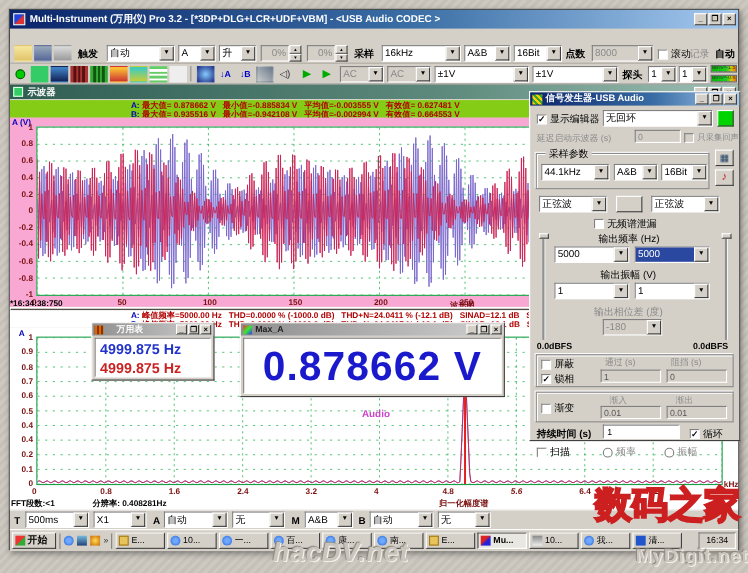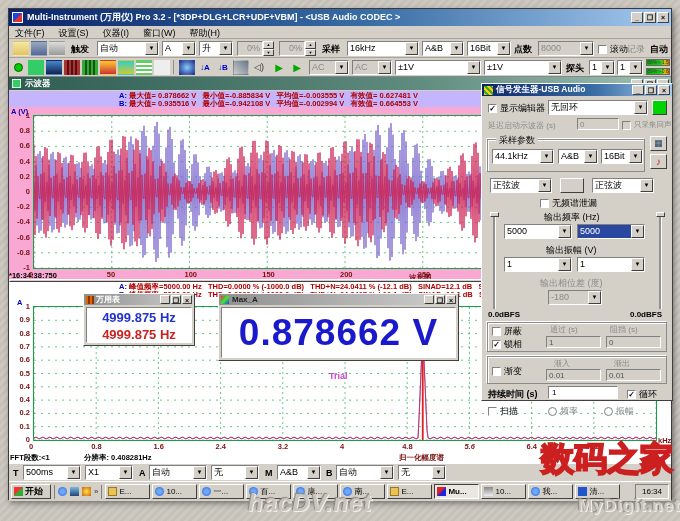--- a/index.html
+++ b/index.html
@@ -76,27 +76,20 @@
   <div class="abs tbar tbar-main" style="left:0;top:0;width:662px;height:17px">
     <span class="abs" style="left:3px;top:3px;width:11px;height:11px;background:linear-gradient(135deg,#2244dd 45%,#dd3333 55%);border:1px solid #fff"></span>
     <span style="margin-left:18px;font-size:9px;white-space:nowrap">Multi-Instrument (万用仪) Pro 3.2  -  [*3DP+DLG+LCR+UDF+VBM]  -  &lt;USB Audio CODEC &gt;</span>
     <span class="wbtns">
       <span class="wbtn">_</span>
       <span class="wbtn gmax">❐</span>
       <span class="wbtn gclose">×</span>
     </span>
   </div>
 
-  <div class="abs" style="left:0;top:17px;width:662px;height:13px;background:#d4d0c8;border-bottom:1px solid #a8a49c;display:flex;gap:14px;padding:1px 6px;font-size:9px">
-    <span>文件(F)</span>
-    <span>设置(S)</span>
-    <span>仪器(I)</span>
-    <span>窗口(W)</span>
-    <span>帮助(H)</span>
-  </div>
 
   <div class="abs" style="left:0;top:30px;width:662px;height:19px;background:#d4d0c8;border-bottom:1px solid #a8a49c">
     <span class="ico t3d" style="position:absolute;left:3px;top:1px;background:linear-gradient(#f7e8a0,#e0c36a)"></span>
     <span class="ico t3d" style="position:absolute;left:21px;top:1px;background:linear-gradient(#9ab,#569)"></span>
     <span class="ico t3d" style="position:absolute;left:39px;top:1px;background:linear-gradient(#ddd,#999)"></span>
     <span class="lbl" style="left:62px;top:4px;font-weight:bold">触发</span>
     <div class="combo" style="left:88px;top:2px;width:62px">
         <span class="cv">自动</span>
         <span class="cb">▼</span>
       </div>
@@ -201,21 +194,21 @@
       <div class="tbar tbar-osc abs" style="left:0;top:0;width:662px;height:13px">
         <span style="margin-left:3px;width:9px;height:9px;background:#3c6;display:inline-block;border:1px solid #dfd"></span>
         <span style="margin-left:4px;font-size:8.5px">示波器</span>
         <span class="wbtns">
             <span class="wbtn" style="height:10px">_</span>
             <span class="wbtn gmax" style="height:10px">❐</span>
             <span class="wbtn gclose" style="height:10px">×</span>
           </span>
       </div>
 
-      <div class="abs" style="left:0;top:14px;width:662px;height:16px;background:#c4b5fd;overflow:hidden">
+      <div class="abs" style="left:0;top:14px;width:662px;height:16px;background:#84cc16;overflow:hidden">
         <div class="statline abs" style="left:110px;top:1px"><span class="pfx">A:</span><span> 最大值= 0.878662 V   最小值=-0.885834 V   平均值=-0.003555 V   有效值= 0.627481 V</span></div>
         <div class="statline abs" style="left:110px;top:9px"><span class="pfx">B:</span><span> 最大值= 0.935516 V   最小值=-0.942108 V   平均值=-0.002994 V   有效值= 0.664553 V</span></div>
       </div>
 
       <div class="abs" style="left:0;top:30px;width:662px;height:172px;background:#f9a8d4">
         <span class="ticklbl" style="left:2px;top:0;color:#0000bb">A (V)</span>
         <div class="abs" id="osc-ylabels" style="left:0;top:8px;width:23px;height:154px">
             <span class="ticklbl" style="right: 2px; top: -4px;">1</span>
             <span class="ticklbl" style="right: 2px; top: 11.2px;">0.8</span>
             <span class="ticklbl" style="right: 2px; top: 26.4px;">0.6</span>
@@ -325,35 +318,35 @@
             <span class="ticklbl" style="left: 369.2px; top: 0px;">4.8</span>
             <span class="ticklbl" style="left: 431.4px; top: 0px; font-style: italic;">5.6</span>
             <span class="ticklbl" style="left: 493.6px; top: 0px;">6.4</span>
             <span class="ticklbl" style="left: 555.8px; top: 0px;">7.2</span>
             <span class="ticklbl" style="left: 618px; top: 0px;">8</span>
           </div>
         <span class="ticklbl" style="left:649px;top:138px">kHz</span>
         <span class="ticklbl" style="left:1px;top:155px;color:#000">FFT段数:&lt;1</span>
         <span class="ticklbl" style="left:75px;top:155px;color:#000">分辨率: 0.408281Hz</span>
         <span class="ticklbl" style="left:390px;top:155px">归一化幅度谱</span>
-        <span class="abs" style="left:320px;top:73px;color:#cc44cc;font-size:9px;font-weight:bold">Trial</span>
+        <span class="abs" style="left:320px;top:73px;color:#cc44cc;font-size:9px;font-weight:bold">Audio</span>
       </div>
     </div>
 
     <div class="abs t3d" style="left:74px;top:216px;width:112px;height:53px;z-index:3">
       <div class="tbar tbar-gray" style="height:11px">
         <span style="margin-left:2px;width:8px;height:8px;background:repeating-linear-gradient(90deg,#d60 0 2px,#830 2px 4px);display:inline-block"></span>
-        <span style="margin-left:2px;font-size:8px">万用表</span>
+        <span style="margin-left:12px;font-size:8px">万用表</span>
         <span class="wbtns">
             <span class="wbtn" style="width:10px;height:9px">_</span>
             <span class="wbtn gmax" style="width:10px;height:9px">❐</span>
             <span class="wbtn gclose" style="width:10px;height:9px">×</span>
           </span>
       </div>
-      <div class="sunk" style="position:absolute;left:2px;top:13px;right:2px;bottom:2px;text-align:center;padding:1px 4px">
+      <div class="sunk" style="position:absolute;left:2px;top:13px;right:2px;bottom:2px;text-align:left;padding:1px 4px">
         <div style="font-size:13px;font-weight:bold;color:#2233cc;line-height:17px">4999.875 Hz</div>
         <div style="font-size:13px;font-weight:bold;color:#cc2222;line-height:17px">4999.875 Hz</div>
       </div>
     </div>
 
     <div class="abs t3d" style="left:209px;top:216px;width:241px;height:68px;z-index:3">
       <div class="tbar tbar-gray" style="height:11px;color:#000">
         <span style="margin-left:2px;width:8px;height:8px;background:linear-gradient(135deg,#e33,#3e3,#33e);display:inline-block"></span>
         <span style="margin-left:3px;font-size:8px;color:#222">Max_A</span>
         <span class="wbtns">

